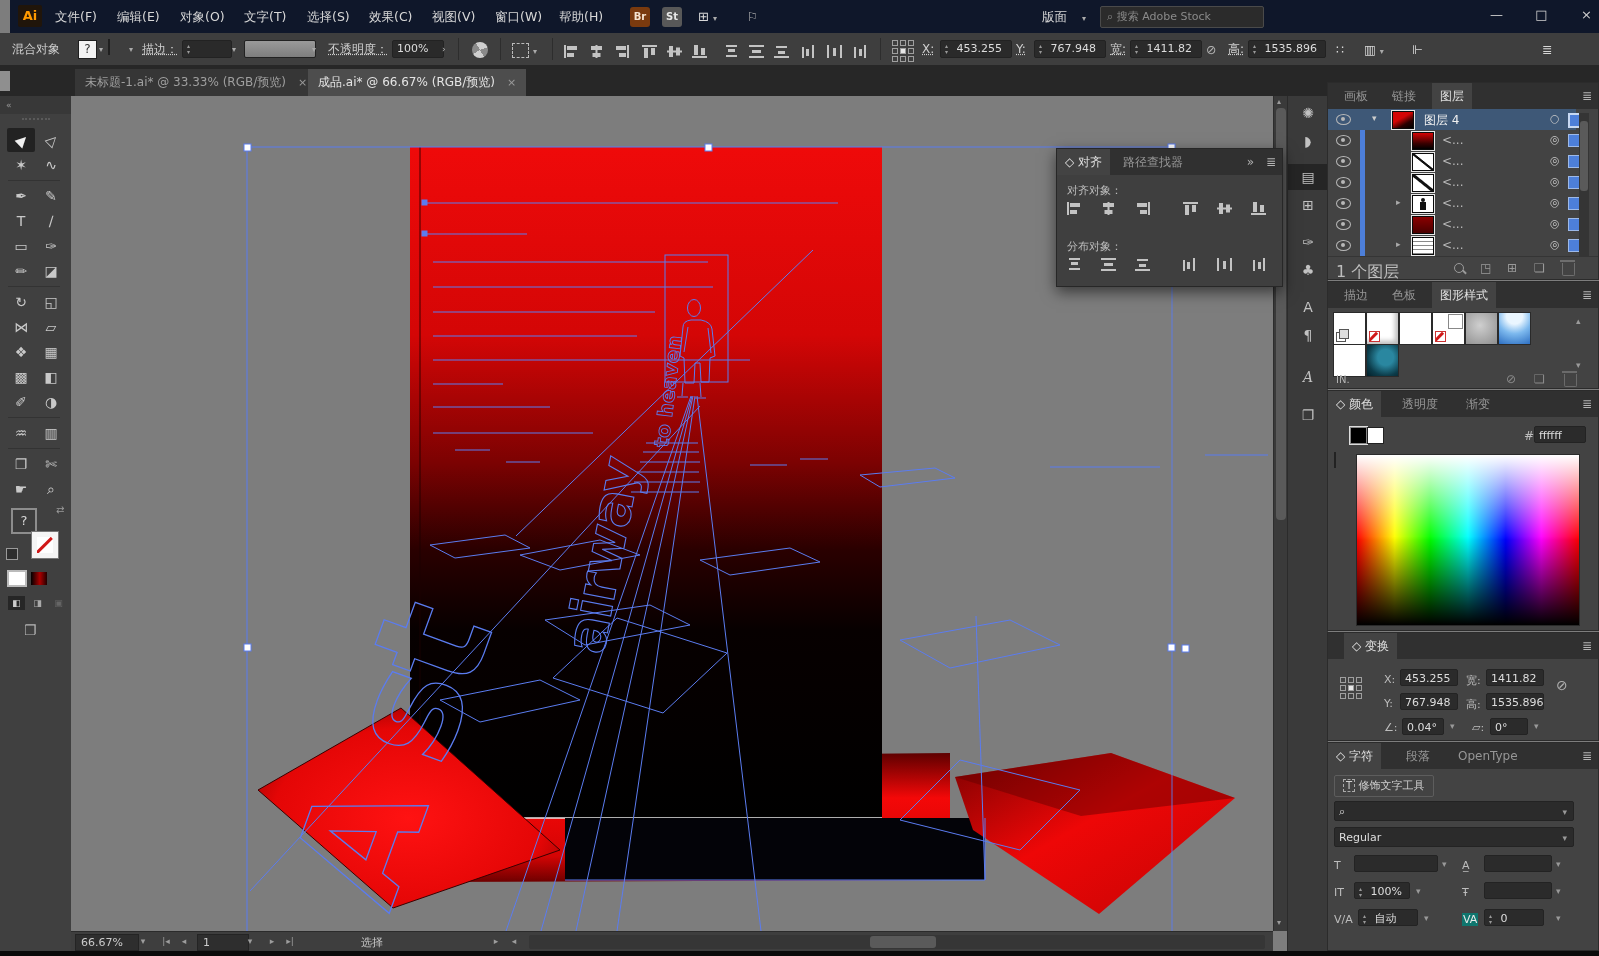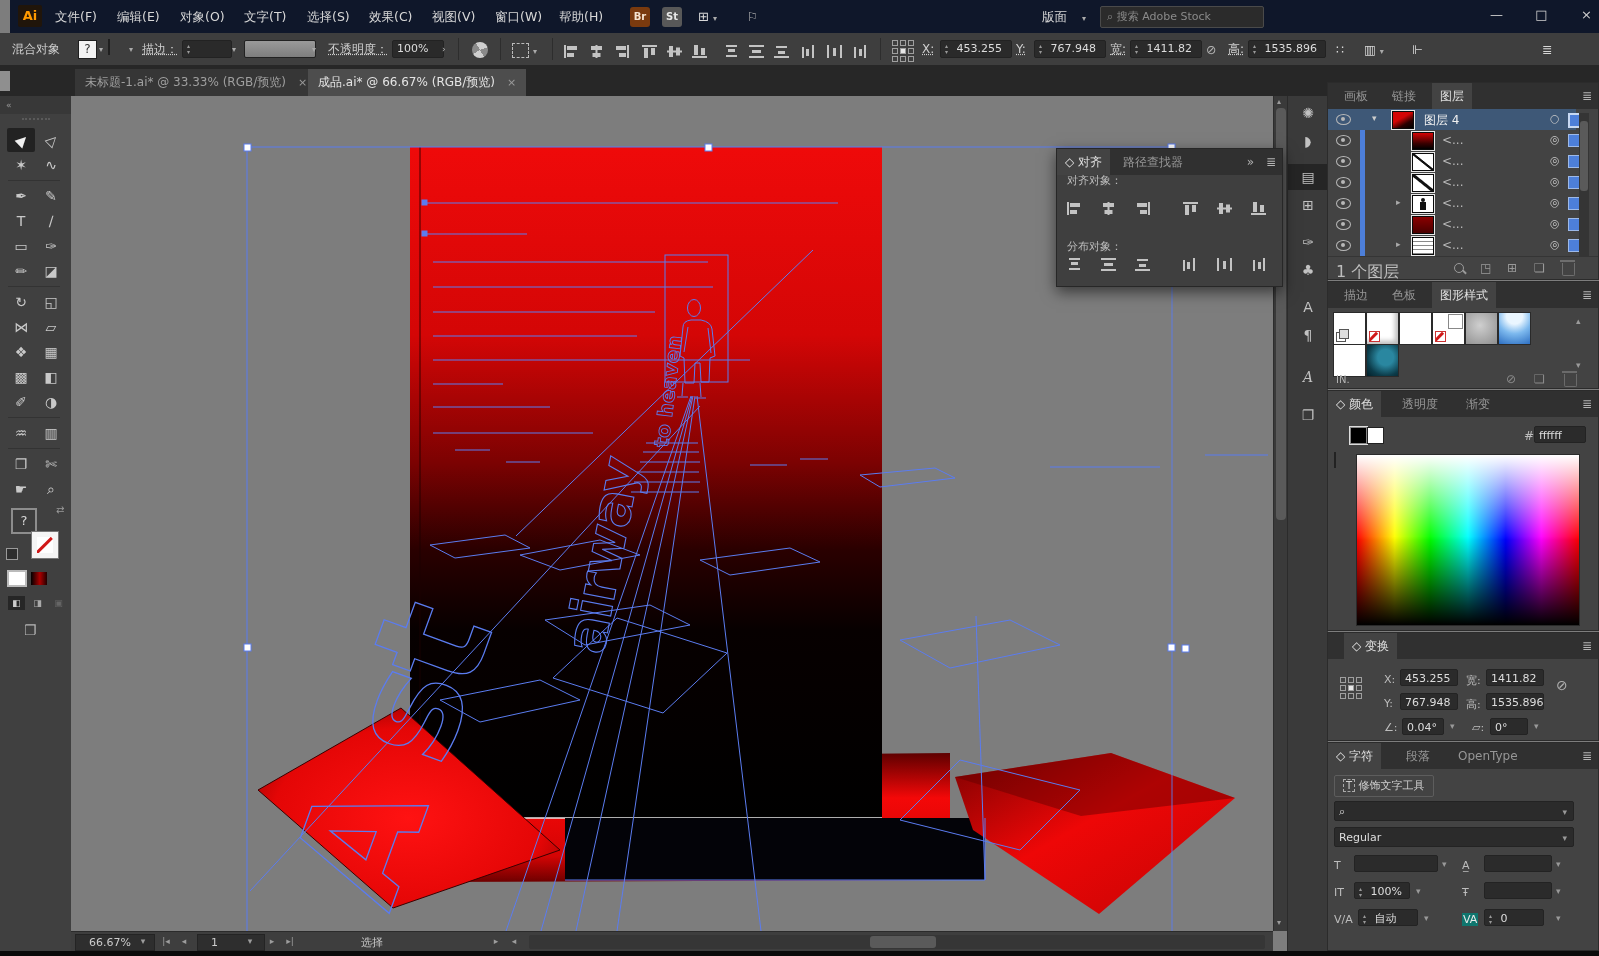--- a/index.html
+++ b/index.html
@@ -36,21 +36,21 @@
   .tb-sep{position:absolute;left:8px;width:52px;height:1px;background:#333;}
   .fsq{position:absolute;width:26px;height:26px;box-sizing:border-box;}
   .nonediag{position:relative;overflow:hidden;}
   .nonediag::after{content:"";position:absolute;left:-4px;top:45%;width:140%;height:3px;background:#d01818;transform:rotate(-45deg);}
   
   .canvas{position:absolute;left:71px;top:96px;width:1202px;height:835px;background:#7d7d7d;overflow:hidden;}
   
   .vscroll{position:absolute;left:1273px;top:96px;width:14px;height:835px;background:#3a3a3a;border-left:1px solid #2d2d2d;}
   .vthumb{position:absolute;left:2px;width:10px;background:#5a5a5a;border-radius:4px;}
   .statusbar{position:absolute;left:71px;top:931px;width:1202px;height:20px;background:#3e3e3e;border-top:1px solid #2b2b2b;font-size:11px;}
-  .sb-field{position:absolute;top:2px;height:15px;background:#2e2e2e;border:1px solid #242424;color:#ccc;line-height:15px;padding:0 13px;font-size:11px;}
+  .sb-field{position:absolute;top:2px;height:15px;background:#2e2e2e;border:1px solid #242424;color:#ccc;line-height:15px;padding:0 5px;font-size:11px;}
   .sb-btn{position:absolute;top:2px;height:15px;color:#9d9d9d;font-size:9px;line-height:15px;text-align:center;}
   .bottombar{position:absolute;left:0;top:951px;width:1599px;height:5px;background:#0a0a0a;}
   
   .panelstrip{position:absolute;left:1287px;top:96px;width:40px;height:855px;background:#3a3a3a;border-left:1px solid #2b2b2b;}
   .strip-ic{position:absolute;left:0;width:40px;height:26px;text-align:center;line-height:26px;color:#c2c2c2;font-size:14px;}
   .strip-ic.active{background:#252525;}
   .panel{position:absolute;left:1327px;width:272px;background:#434343;border:1px solid #2b2b2b;box-sizing:border-box;}
   .ptabs{position:relative;height:26px;background:#303030;}
   .ptab{position:absolute;top:0;height:26px;line-height:26px;font-size:12px;color:#969696;padding:0 8px;}
   .ptab.active{background:#434343;color:#e0e0e0;}
@@ -430,21 +430,21 @@
     <span class="strip-ic" style="top:306px">❐</span>
   </div>
 
   <div class="float-panel">
     <div class="ptabs">
       <span class="ptab active" style="left:0">◇ <span>对齐</span></span>
       <span class="ptab" style="left:58px">路径查找器</span>
       <span class="abs" style="right:28px;top:6px;color:#b0b0b0">»</span>
       <span class="pmenu">≣</span>
     </div>
-    <span class="plabel" style="left:10px;top:24px">对齐对象：</span>
+    <span class="plabel" style="left:10px;top:34px">对齐对象：</span>
     <span class="abs" style="left:10px;top:52px"><svg class="alico" width="15" height="13">
           <rect x="0" y="0" width="2" height="13"></rect>
           <rect x="3" y="1" width="10" height="4"></rect>
           <rect x="3" y="8" width="7" height="4"></rect>
         </svg></span>
     <span class="abs" style="left:44px;top:52px"><svg class="alico" width="15" height="13">
           <rect x="6.5" y="0" width="2" height="13"></rect>
           <rect x="2" y="1" width="11" height="4"></rect>
           <rect x="3.5" y="8" width="8" height="4"></rect>
         </svg></span>

